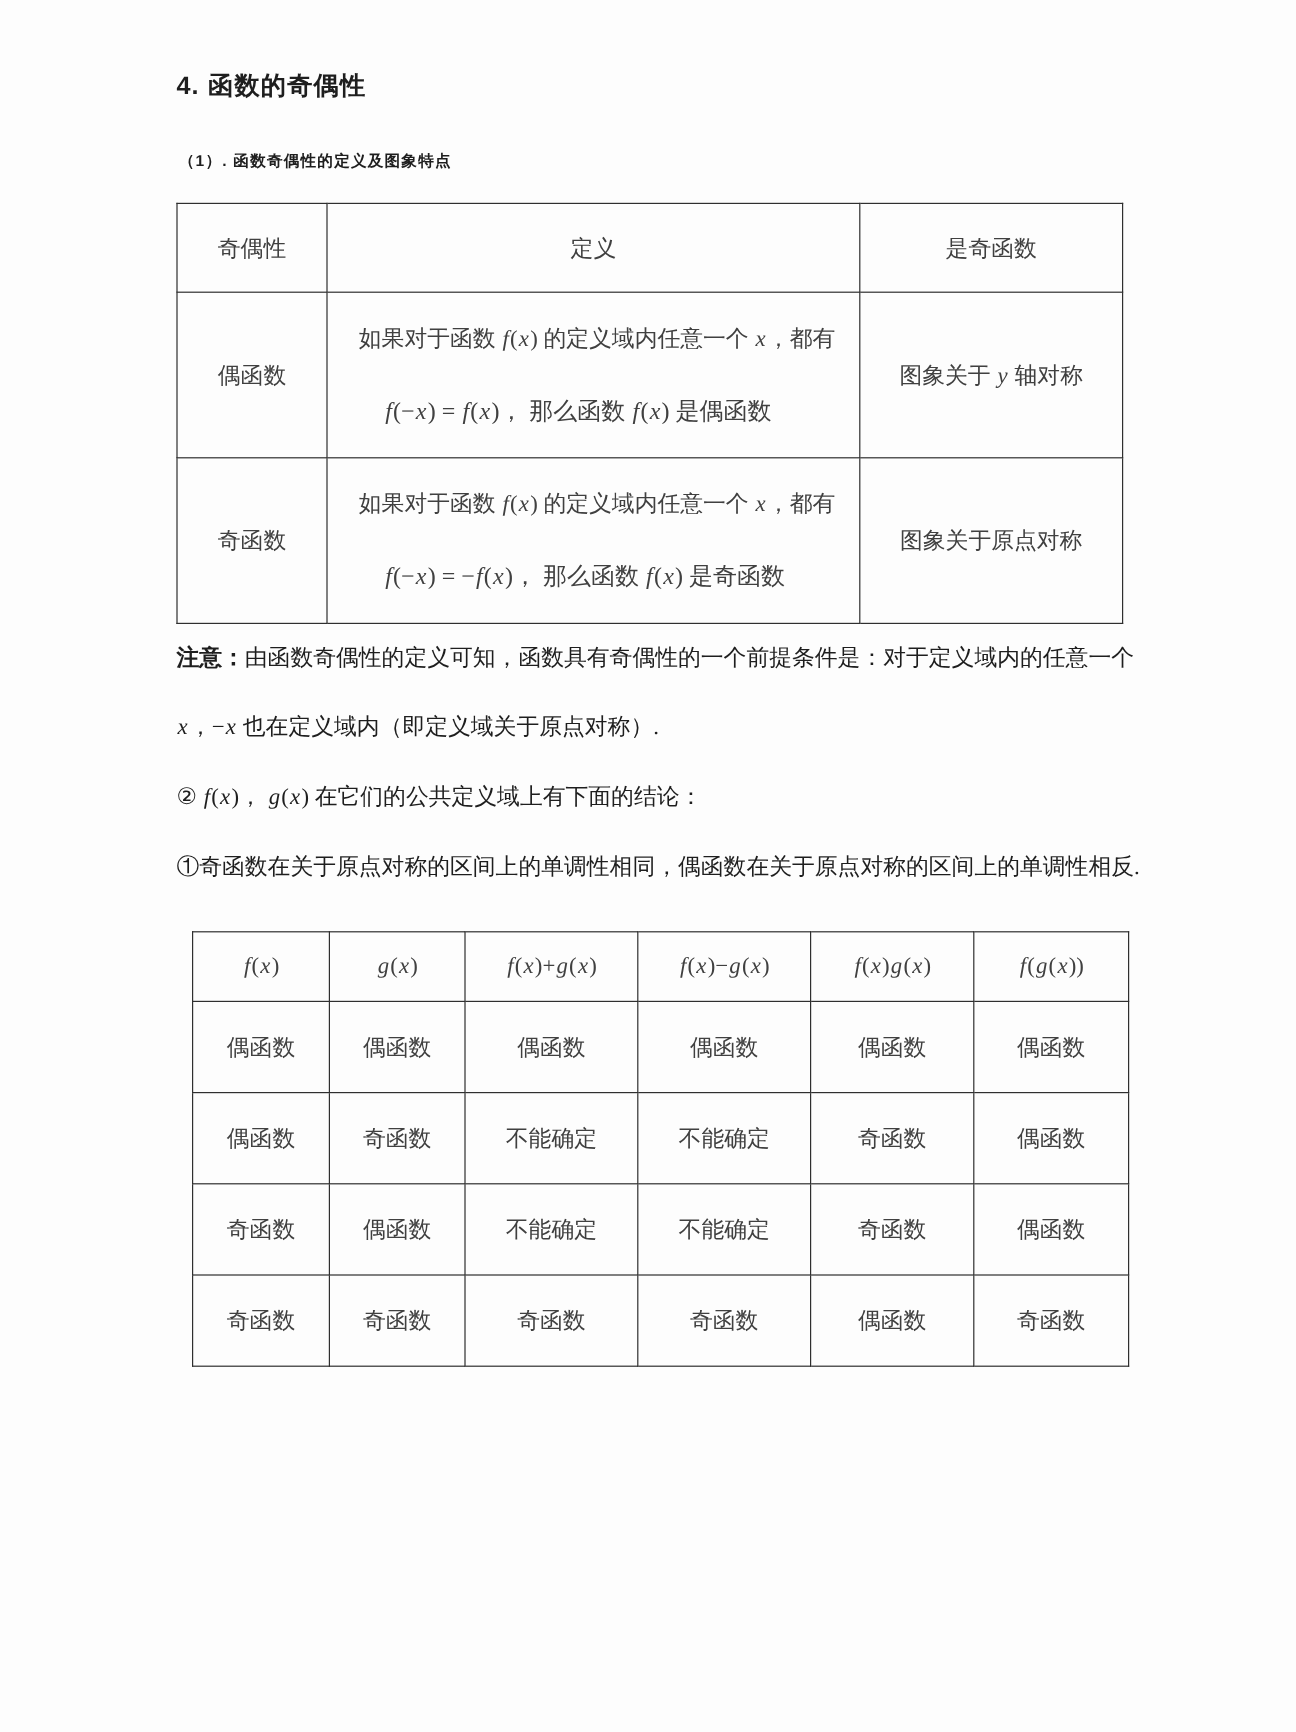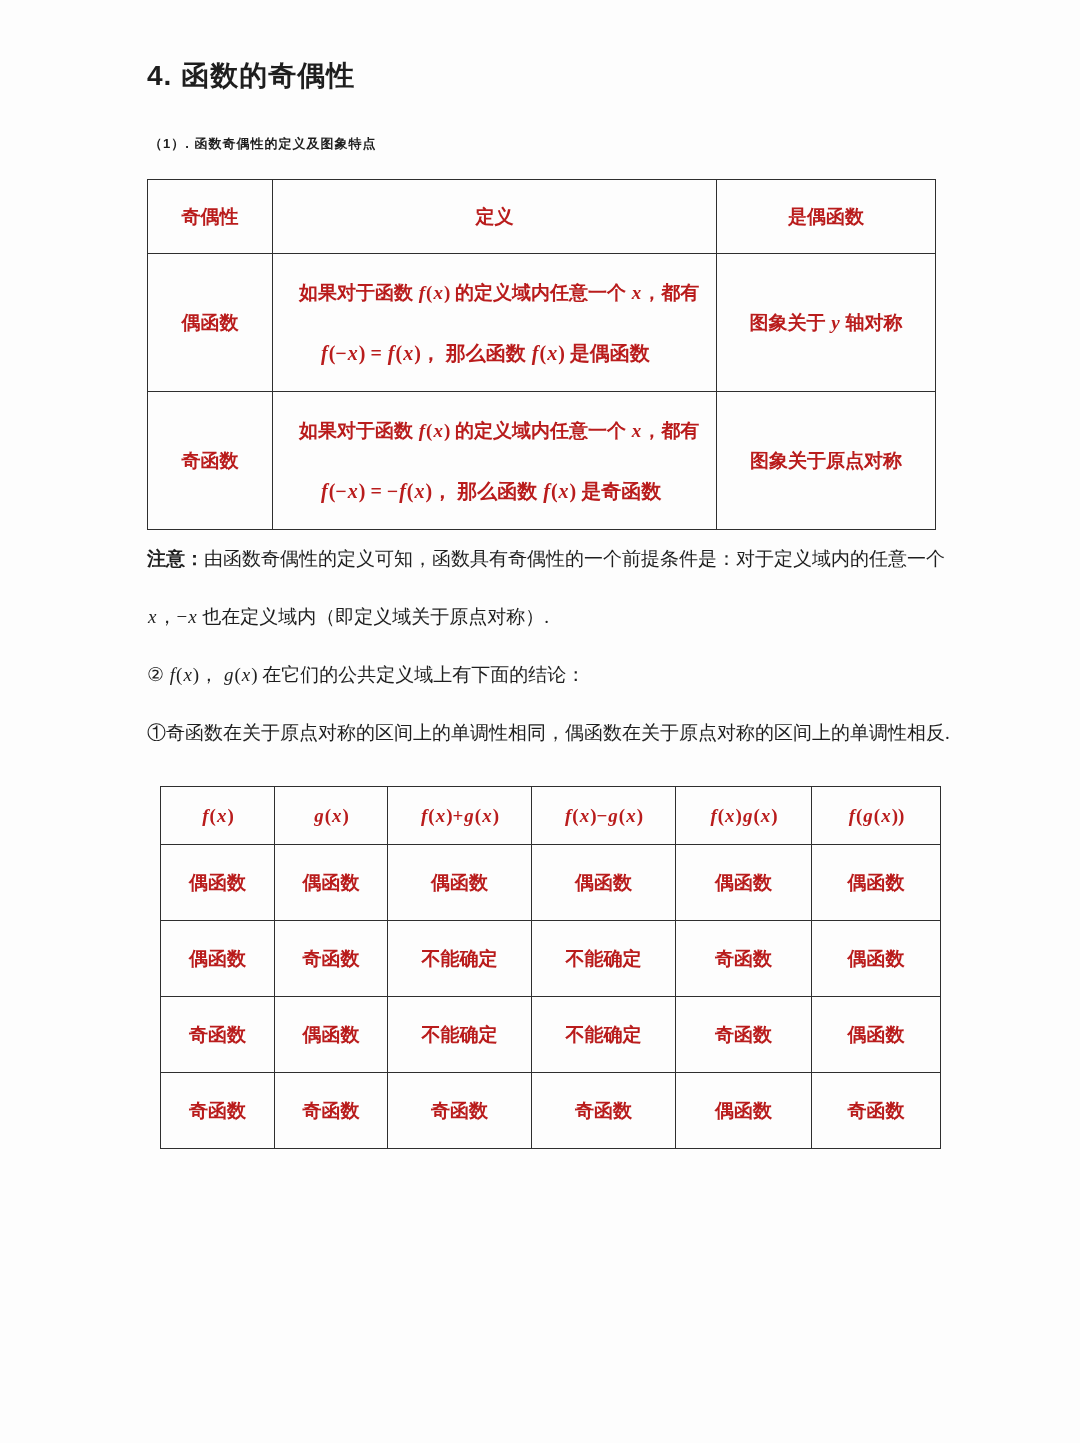--- a/index.html
+++ b/index.html
@@ -6,28 +6,28 @@
   .page{
     width:1080px;height:1443px;box-sizing:border-box;
     padding:57px 130px 0 147px;
     background:#fdfdfd;
     font-family:"Liberation Serif", serif;
     font-size:19px;color:#1e1e1e;
     overflow:hidden;position:relative;
   }
   h1.doc-title{
     font-family:"Liberation Sans", sans-serif;
-    font-size:28px;font-weight:700;margin:0;letter-spacing:1px;
+    font-size:21px;font-weight:700;margin:0;letter-spacing:1px;
   }
   h2.sub{
     font-family:"Liberation Sans", sans-serif;
     font-size:13px;font-weight:700;margin:40px 0 0 2px;letter-spacing:1px;
   }
   table{border-collapse:collapse;table-layout:fixed;}
-  th,td{border:1px solid #2f2f2f;font-weight:bold;font-size:19px;color:#b91c1c;vertical-align:middle;}
+  th,td{border:1px solid #2f2f2f;font-weight:normal;font-size:19px;color:#404040;vertical-align:middle;}
   .t1{width:788px;margin:26px 0 0 0;}
   .t1 .c1a{width:125px}.t1 .c1b{width:444px}.t1 .c1c{width:219px}
   .t1 thead tr{height:74px}
   .t1 tbody tr{height:138px}
   .t1 .center{text-align:center}
   .t1 td.def{padding:0 12px 0 26px;}
   .def p{margin:0;line-height:27px;}
   .def p + p{margin-top:34px;}
   .def p.eq{font-size:20px;margin-left:21px;}
   .t2{width:780px;margin:24px 0 0 13px;}
@@ -58,21 +58,21 @@
   <table class="t1">
     <colgroup>
         <col class="c1a">
         <col class="c1b">
         <col class="c1c">
       </colgroup>
     <thead>
       <tr>
         <th class="center">奇偶性</th>
         <th class="center">定义</th>
-        <th class="center">是偶函数</th>
+        <th class="center">是奇函数</th>
       </tr>
     </thead>
     <tbody>
       <tr>
         <td class="center">偶函数</td>
         <td class="def">
           <p class="rich">如果对于函数 <i>f</i>(<i>x</i>) 的定义域内任意一个 <i>x</i>，都有</p>
           <p class="rich eq"><i>f</i>(−<i>x</i>) = <i>f</i>(<i>x</i>)，  那么函数 <i>f</i>(<i>x</i>) 是偶函数</p>
         </td>
         <td class="center rich">图象关于 <i>y</i> 轴对称</td>

